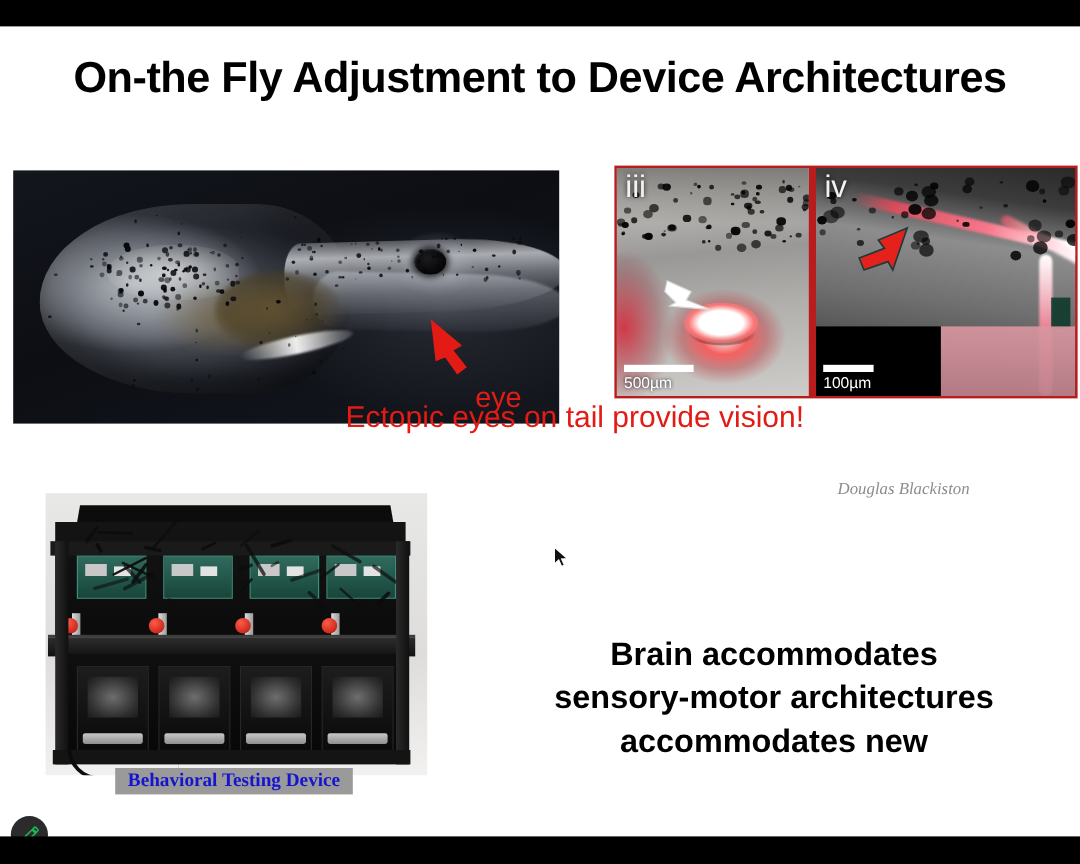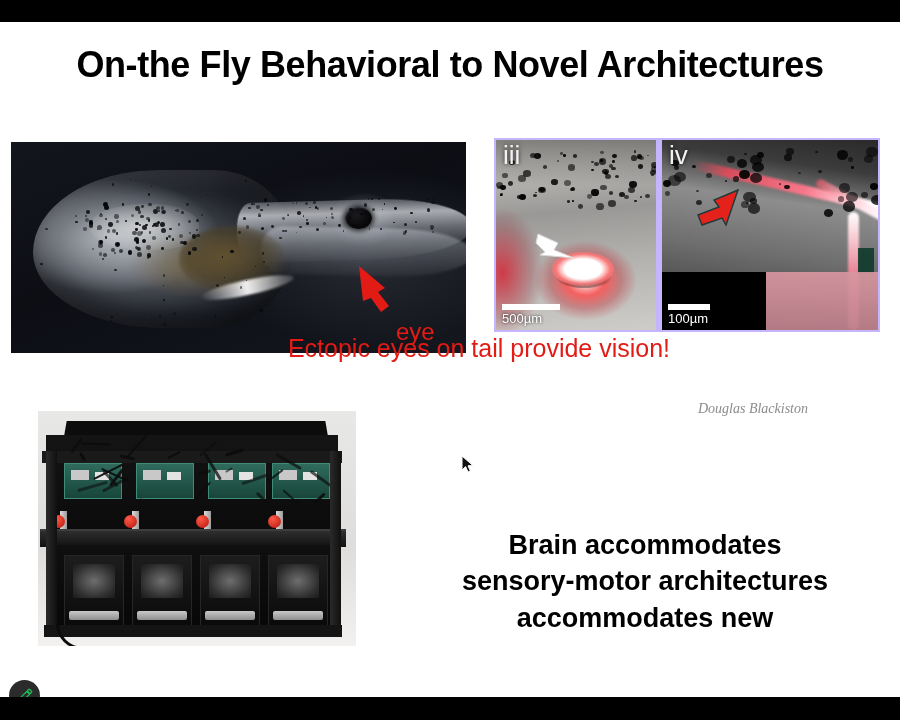--- a/index.html
+++ b/index.html
@@ -100,21 +100,21 @@
   .spot{position:absolute;background:#07080b;border-radius:50%;}
 
   .arrow-eye{position:absolute;left:355px;top:262px;width:70px;height:70px;pointer-events:none;}
   .lbl-eye{
     position:absolute;left:396px;top:320px;
     font-family:"Liberation Sans",sans-serif;
     font-size:24px;color:#e21b15;line-height:1;
   }
 
   
-  .micro-wrap{position:absolute;left:494px;top:138px;width:386px;height:194px;background:#c4b5fd;}
+  .micro-wrap{position:absolute;left:512px;top:138px;width:386px;height:194px;background:#b91c1c;}
   .panel{position:absolute;top:2px;height:190px;overflow:hidden;background:#111;}
   .panel-iii{left:2px;width:160px;
     background:
       radial-gradient(ellipse 46% 30% at 56% 74%, rgba(255,255,255,.95) 0%, rgba(255,80,80,.85) 26%, rgba(190,20,30,.35) 48%, rgba(0,0,0,0) 70%),
       radial-gradient(ellipse 30% 40% at 4% 70%, rgba(214,28,46,.80) 0%, rgba(150,18,32,.25) 60%, rgba(0,0,0,0) 85%),
       linear-gradient(175deg,#d6d4d0 0%,#b9b7b4 18%,#9a9896 38%,#b2b0ad 62%,#cfcdc9 100%);
   }
   .panel-iv{left:168px;width:216px;
     background:
       linear-gradient(188deg,#2a2a2a 0%,#3c3c3c 16%,#8d8d8d 34%,#6f6f6f 58%,#4a4a4a 82%,#2f2f2f 100%);
@@ -271,21 +271,21 @@
   
   .cursor{position:absolute;left:461px;top:455px;width:14px;height:20px;}
 </style>
 </head>
 <body>
 
 <div class="stage">
 
   <div class="bar-top"></div>
 
-  <div class="title">On-the Fly Behavioral to Novel Architectures</div>
+  <div class="title">On-the Fly Adjustment to Device Architectures</div>
 
   <div class="tadpole-photo">
     <div class="tp-body"></div>
     <div class="tp-tail"></div>
     <div class="tp-tail2"></div>
     <div class="tp-brainpatch"></div>
     <div class="tp-gut"></div>
     <div class="tp-highlight"></div>
     <div class="tp-eyehalo"></div>
     <div class="tp-eyespot"></div>
@@ -748,20 +748,23 @@
       <div class="win"></div>
       <div class="tray"></div>
     </div>
 
     <div class="dv-post" style="left:8px;top:40px;height:186px;"></div>
     <div class="dv-post" style="left:292px;top:40px;height:186px;"></div>
     <div class="dv-base"></div>
     <div class="cable"></div>
   </div>
 
+  <div class="device-label">
+    <span>Behavioral Testing Device</span>
+  </div>
 
   <div class="conclusion">
     <div>Brain accommodates</div>
     <div>sensory-motor architectures</div>
     <div>accommodates new</div>
   </div>
 
   <div class="edit-fab">
     <svg width="18" height="18" viewBox="0 0 24 24">
       <path d="M3 17.2 L3 21 L6.8 21 L18.1 9.7 L14.3 5.9 Z M20.7 7.1 C21.1 6.7 21.1 6.1 20.7 5.7 L18.3 3.3 C17.9 2.9 17.3 2.9 16.9 3.3 L15.1 5.1 L18.9 8.9 Z" fill="none" stroke="#1eb854" stroke-width="1.7" stroke-linejoin="round"></path>

